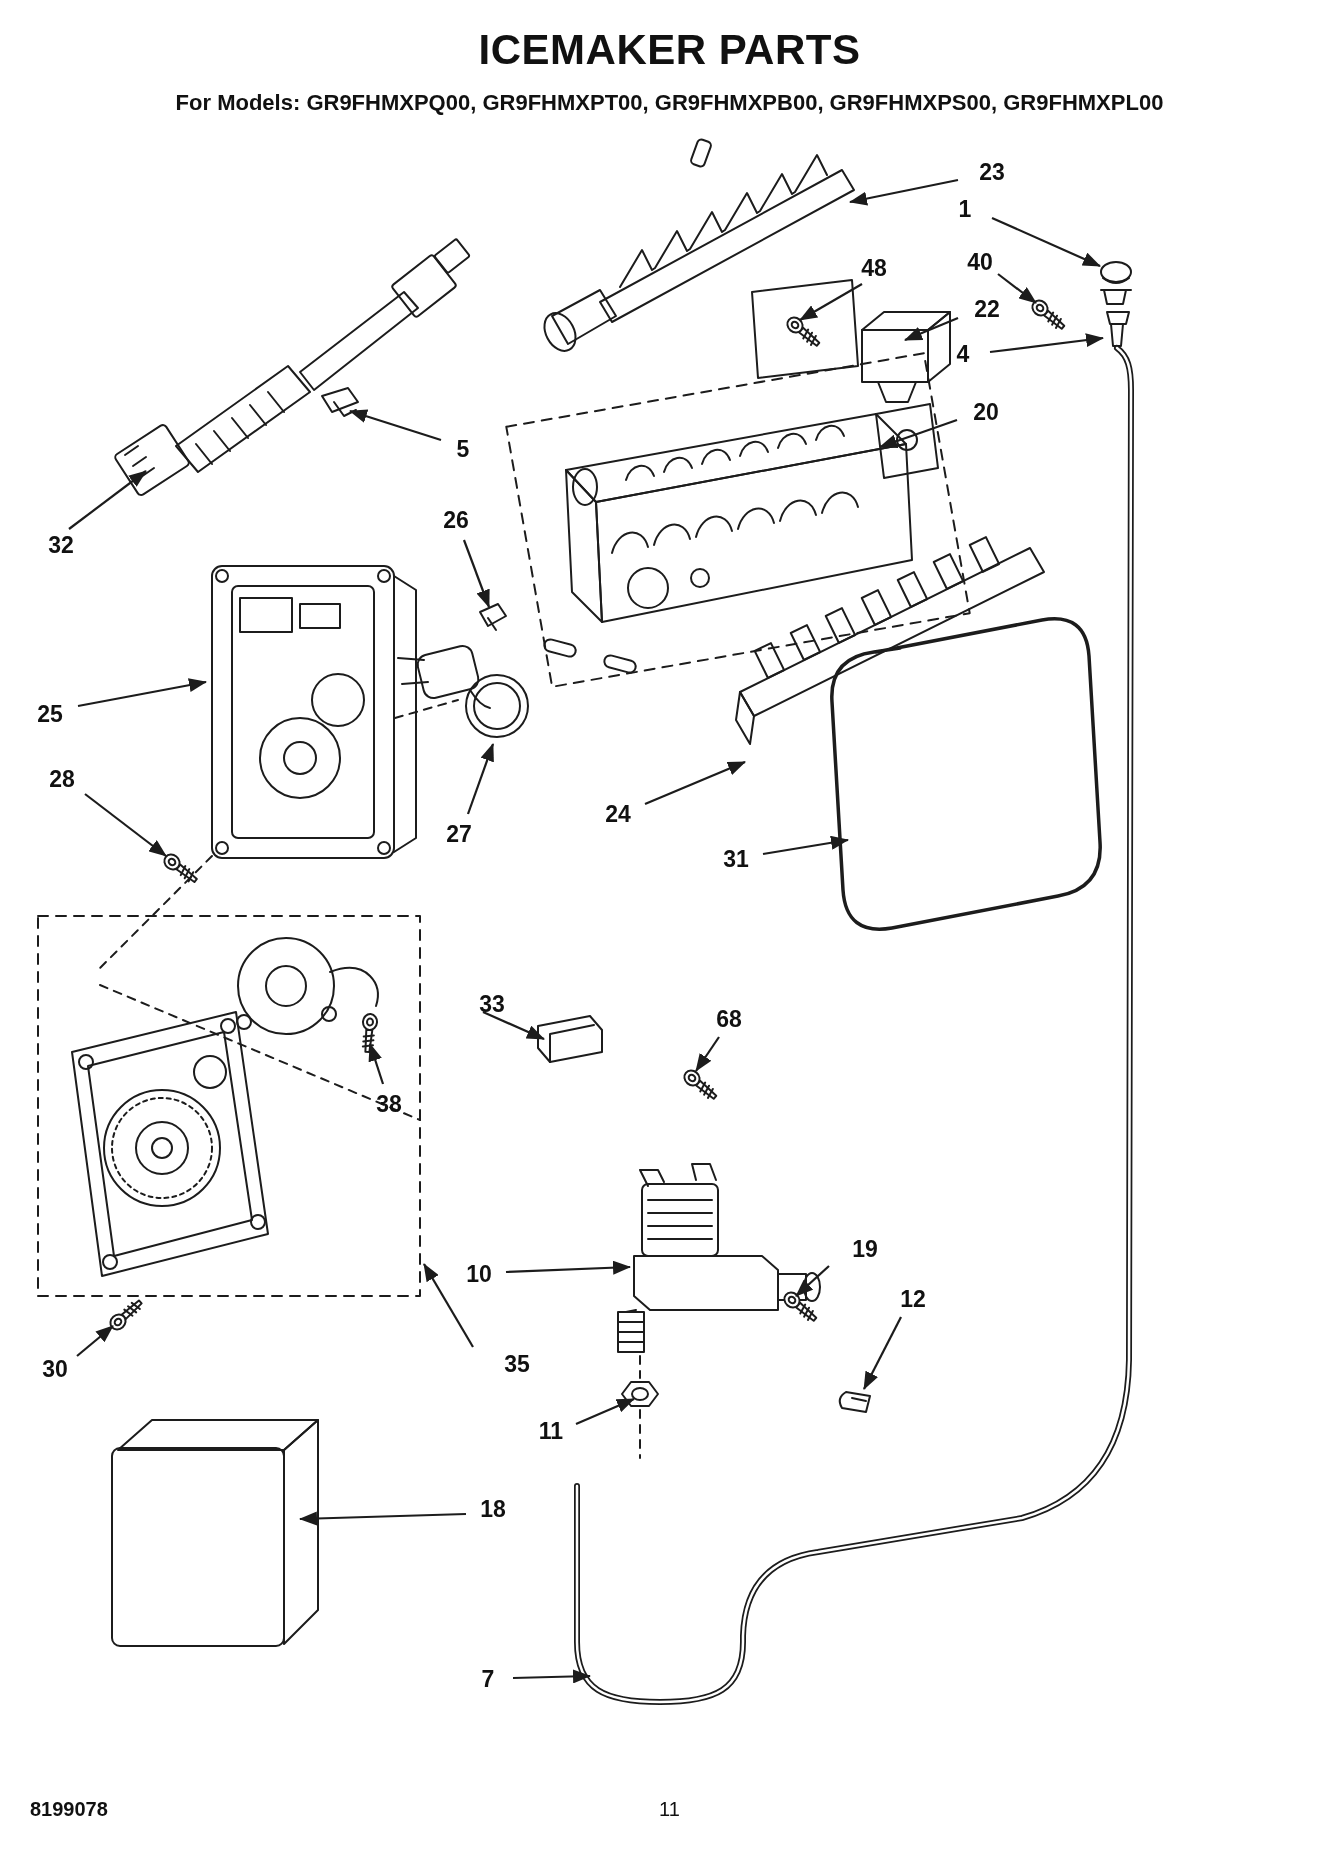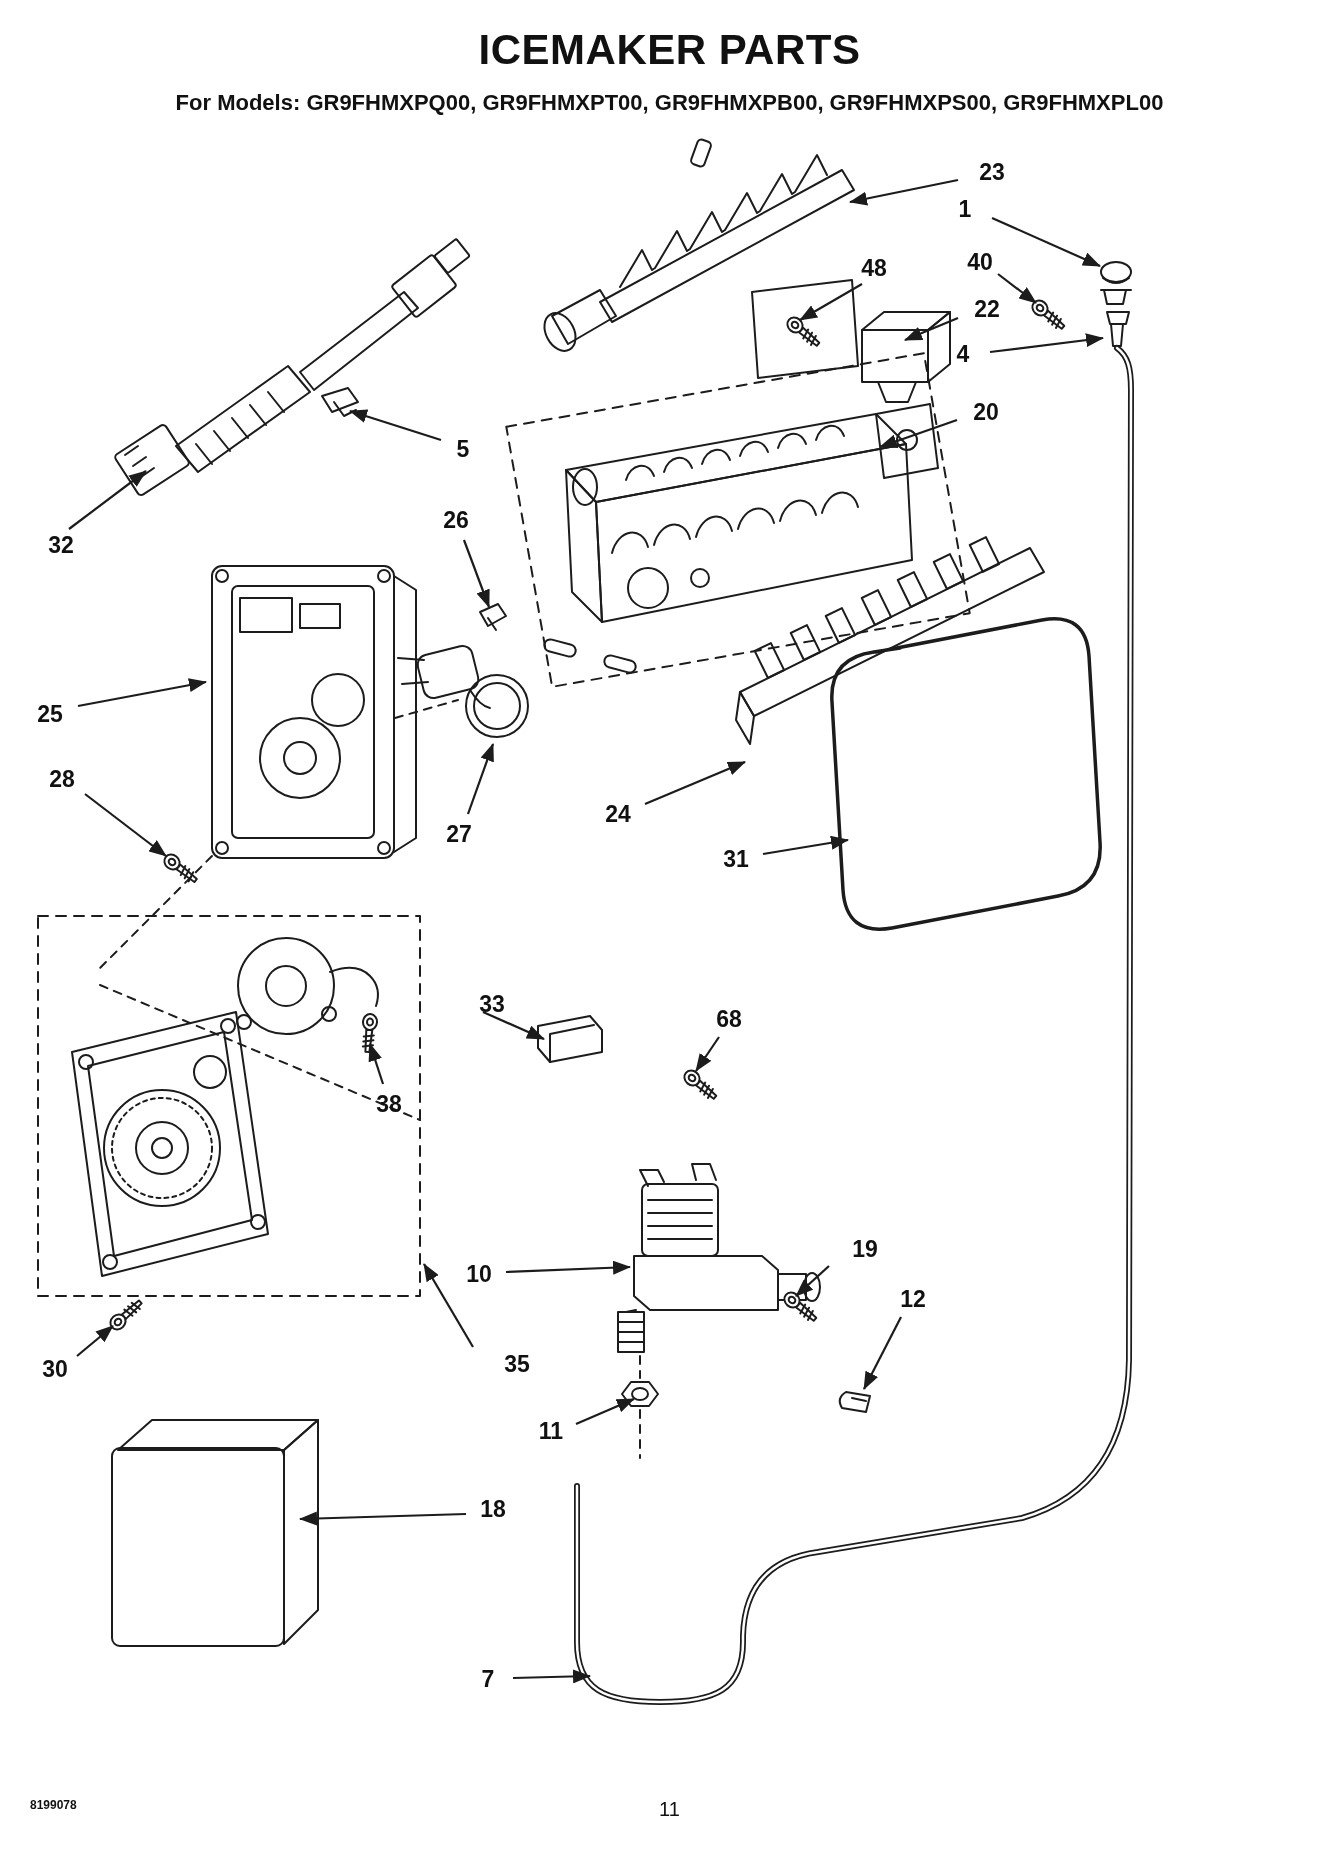--- a/index.html
+++ b/index.html
@@ -20,21 +20,21 @@
   .finish {
     position: absolute; top: 0; transform: translateX(-50%);
     font-size: 22px; font-weight: 700; white-space: nowrap;
   }
   svg.layer { position: absolute; left: 0; top: 0; width: 1339px; height: 1849px; }
   #leader-lines { pointer-events: none; }
   .callout {
     position: absolute; transform: translate(-50%, -50%);
     font-size: 23px; font-weight: 700; line-height: 1; white-space: nowrap;
   }
-  .doc-number { position: absolute; left: 30px; top: 1798px; font-size: 12px; font-weight: 700; }
+  .doc-number { position: absolute; left: 30px; top: 1798px; font-size: 20px; font-weight: 700; }
   .page-number { position: absolute; left: 0; top: 1798px; width: 100%; text-align: center; font-size: 20px; }
 </style>
 </head>
 <body>
 
 <div id="page">
 
   <div class="title">ICEMAKER PARTS</div>
   <div class="models">For Models: GR9FHMXPQ00, GR9FHMXPT00, GR9FHMXPB00, GR9FHMXPS00, GR9FHMXPL00</div>
 

